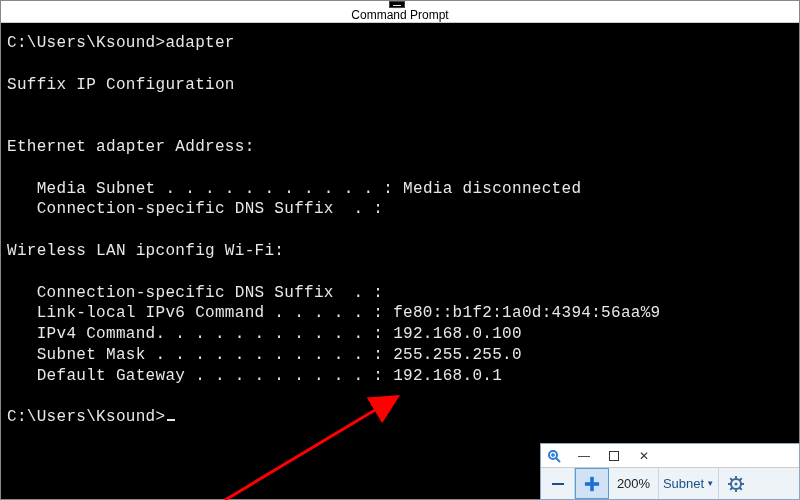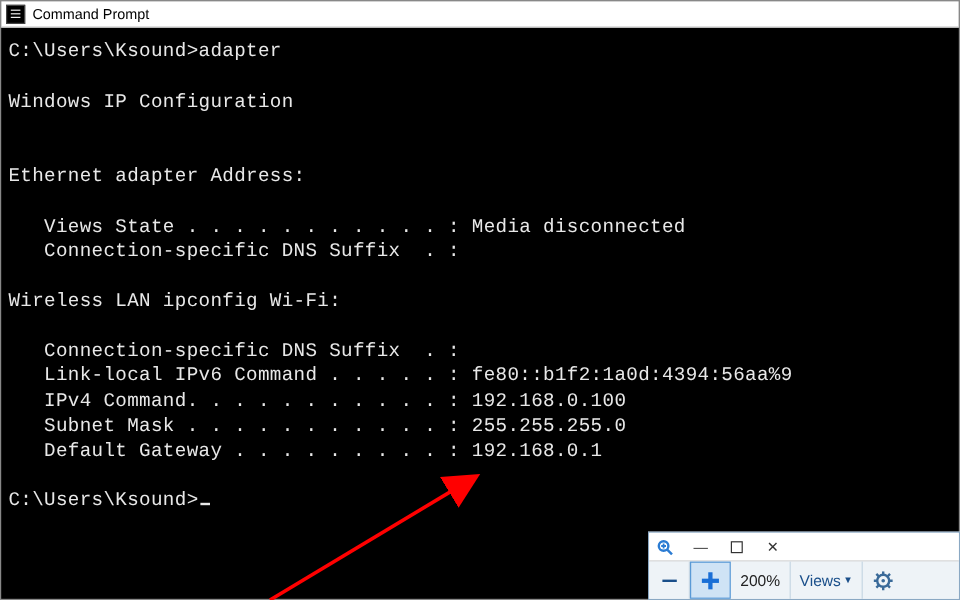--- a/index.html
+++ b/index.html
@@ -19,20 +19,21 @@
       background: #000;
       border: 1px solid #888;
     }
     .titlebar {
       background: #fff;
       height: 22px;
       display: flex;
       align-items: center;
       padding: 0 4px;
       border-bottom: 1px solid #ccc;
+      flex-direction: column;
     }
     .titlebar-icon {
       width: 16px; height: 16px;
       background: #000;
       border: 1px solid #444;
       margin-right: 6px;
       position: relative;
     }
     .titlebar-icon::before {
       content: "";
@@ -137,26 +138,26 @@
 </head>
 <body>
 
 <div class="cmd-window">
   <div class="titlebar">
     <div class="titlebar-icon"></div>
     <div class="titlebar-text">Command Prompt</div>
   </div>
   <div class="terminal"><span><span>C:\Users\Ksound&gt;</span><span>adapter</span></span>
 
-<span>Windows IP Configuration</span>
+<span>Suffix IP Configuration</span>
 
 
 <span>Ethernet adapter Address:</span>
 
-<span><span>   Views State . . . . . . . . . . . :</span><span> Media disconnected</span></span>
+<span><span>   Media Subnet . . . . . . . . . . . :</span><span> Media disconnected</span></span>
 <span>   Connection-specific DNS Suffix  . :</span>
 
 <span>Wireless LAN ipconfig Wi-Fi:</span>
 
 <span>   Connection-specific DNS Suffix  . :</span>
 <span><span>   Link-local IPv6 Command . . . . . :</span><span> fe80::b1f2:1a0d:4394:56aa%9</span></span>
 <span><span>   IPv4 Command. . . . . . . . . . . :</span><span> 192.168.0.100</span></span>
 <span><span>   Subnet Mask . . . . . . . . . . . :</span><span> 255.255.255.0</span></span>
 <span><span>   Default Gateway . . . . . . . . . :</span><span> 192.168.0.1</span></span>
 
@@ -201,21 +202,21 @@
     <div class="mag-btn mag-plus">
       <svg width="18" height="18" viewBox="0 0 18 18">
         <rect x="1" y="7" width="16" height="4" fill="#1a6fd6"></rect>
         <rect x="7" y="1" width="4" height="16" fill="#1a6fd6"></rect>
       </svg>
     </div>
     <div class="mag-btn mag-zoom">
         <span>200%</span>
       </div>
     <div class="mag-btn mag-views">
-      <span>Views</span>
+      <span>Subnet</span>
       <span class="chev">▼</span>
     </div>
     <div class="mag-btn mag-gear">
       <svg width="16" height="16" viewBox="0 0 16 16">
         <circle cx="8" cy="8" r="5" fill="none" stroke="#3a6a99" stroke-width="2"></circle>
         <circle cx="8" cy="8" r="1.5" fill="#3a6a99"></circle>
         <g stroke="#3a6a99" stroke-width="2">
           <line x1="8" y1="0" x2="8" y2="3"></line>
             <line x1="8" y1="13" x2="8" y2="16"></line>
           <line x1="0" y1="8" x2="3" y2="8"></line>

